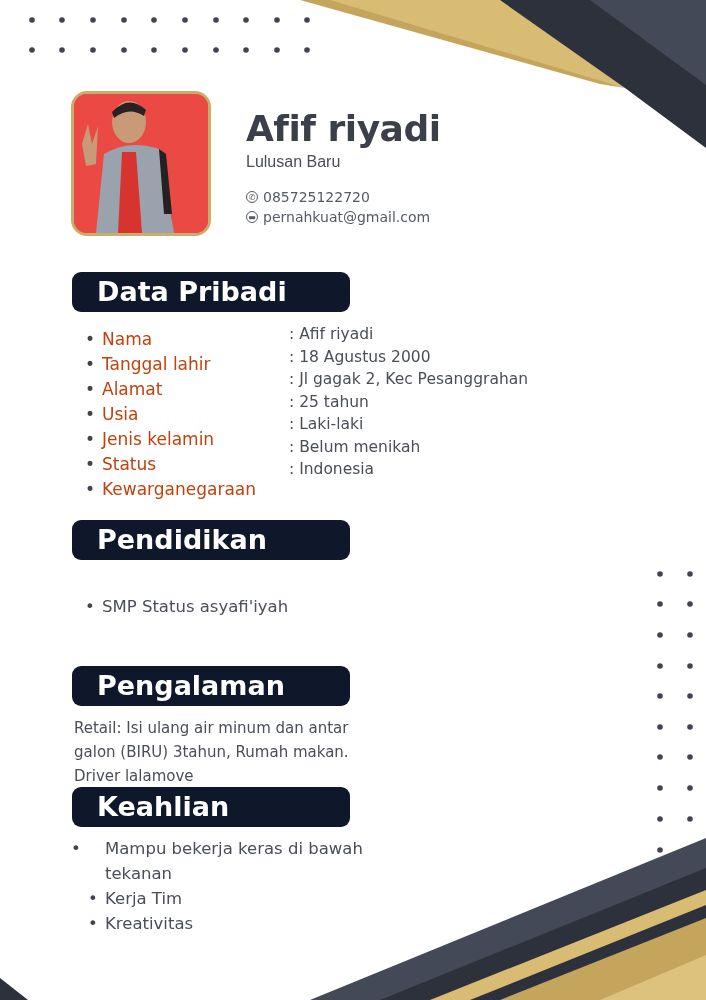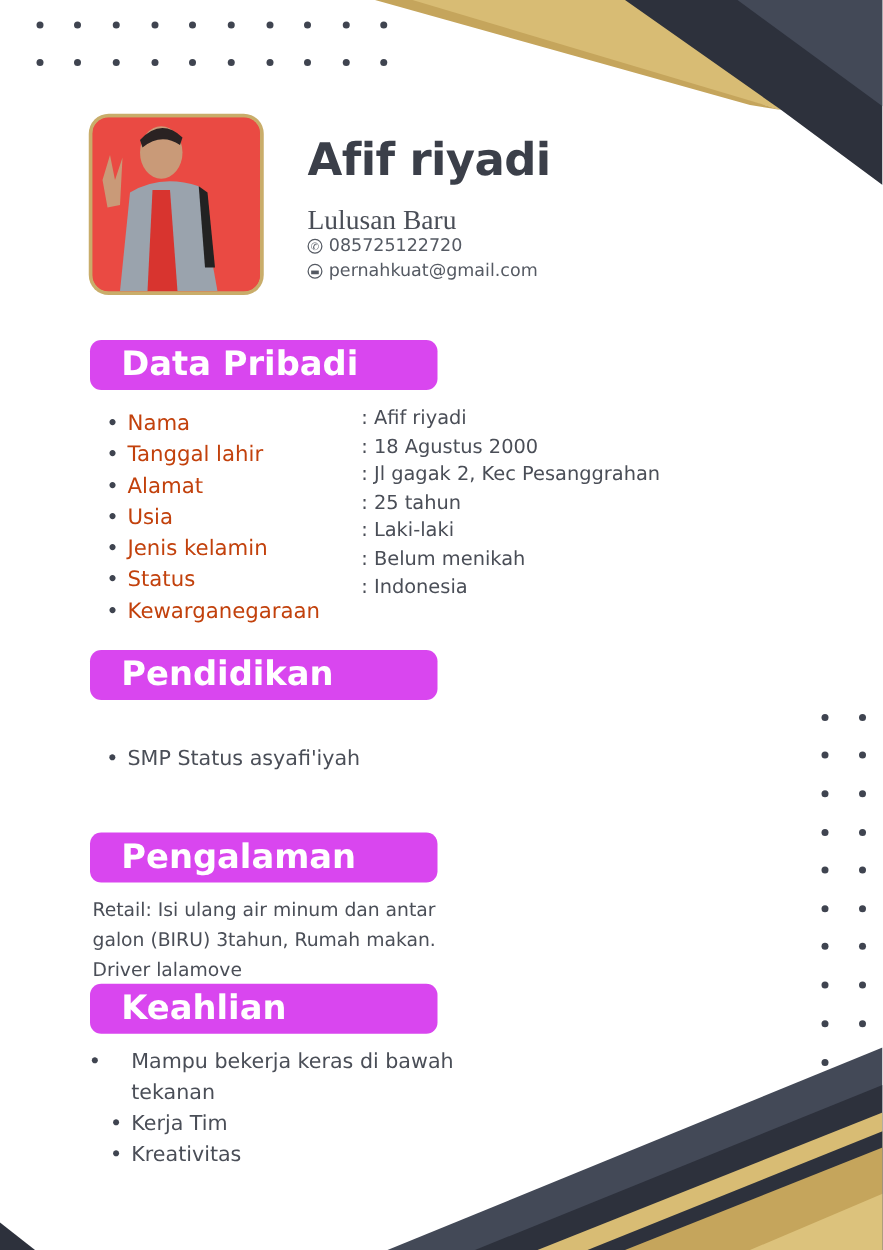--- a/index.html
+++ b/index.html
@@ -2,24 +2,24 @@
 <html><head>
 <meta charset="utf-8">
 <style>
   html, body { margin:0; padding:0; }
   body { width:706px; height:1000px; position:relative; overflow:hidden; background:#ffffff; font-family:"Liberation Sans", sans-serif; color:#3f4450; }
   .bg-svg { position:absolute; left:0; top:0; width:706px; height:1000px; z-index:0; }
   .layer { position:absolute; z-index:1; }
   .photo { left:71px; top:91px; width:140px; height:145px; border-radius:16px; background:#c9ad6a; padding:3px; box-sizing:border-box; }
   .photo-inner { width:100%; height:100%; border-radius:13px; background:#ea4a43; position:relative; overflow:hidden; }
   .name { left:246px; top:108px; font-size:36px; font-weight:bold; color:#3b3f49; font-family:"DejaVu Sans", sans-serif; letter-spacing:-0.5px; }
-  .role { left:246px; top:163px; font-size:22px; color:#4a4e57; font-family:Liberation Serif, serif; }
+  .role { left:246px; top:153px; font-size:16px; color:#4a4e57; font-family:Liberation Sans, sans-serif; }
   .contact { left:246px; font-size:14px; color:#555a63; display:flex; align-items:center; gap:5px; font-family:"DejaVu Sans", sans-serif; }
   .contact .ic { width:12px; height:12px; border:1px solid #555a63; border-radius:50%; display:inline-flex; align-items:center; justify-content:center; font-size:8px; box-sizing:border-box; }
-  .section-head { left:72px; width:278px; height:40px; background:#d946ef; border-radius:9px; color:#ffffff; font-weight:bold; font-size:27px; font-family:"DejaVu Sans", sans-serif; box-sizing:border-box; padding-left:25px; line-height:40px; }
+  .section-head { left:72px; width:278px; height:40px; background:#0f172a; border-radius:9px; color:#ffffff; font-weight:bold; font-size:27px; font-family:"DejaVu Sans", sans-serif; box-sizing:border-box; padding-left:25px; line-height:40px; }
   .label-list { left:85px; top:327px; font-size:17px; color:#c2410c; list-style:none; margin:0; padding:0; font-family:"DejaVu Sans", sans-serif; }
   .label-list li { height:25px; line-height:25px; }
   .label-list li::before, .bul li::before { content:"•"; display:inline-block; width:17px; color:#3f4450; }
   .value-list { left:289px; top:323px; font-size:15.5px; color:#4a4e57; list-style:none; margin:0; padding:0; font-family:"DejaVu Sans", sans-serif; }
   .value-list li { height:22.5px; line-height:22.5px; }
   .bul { font-size:16.5px; color:#4a4e57; list-style:none; margin:0; padding:0; font-family:"DejaVu Sans", sans-serif; }
   .bul li { line-height:25px; }
   .bul li.wrap { padding-left:17px; text-indent:-17px; }
   .para { left:74px; top:716px; width:320px; font-size:15px; line-height:24px; color:#4a4e57; font-family:"DejaVu Sans", sans-serif; }
 </style>

